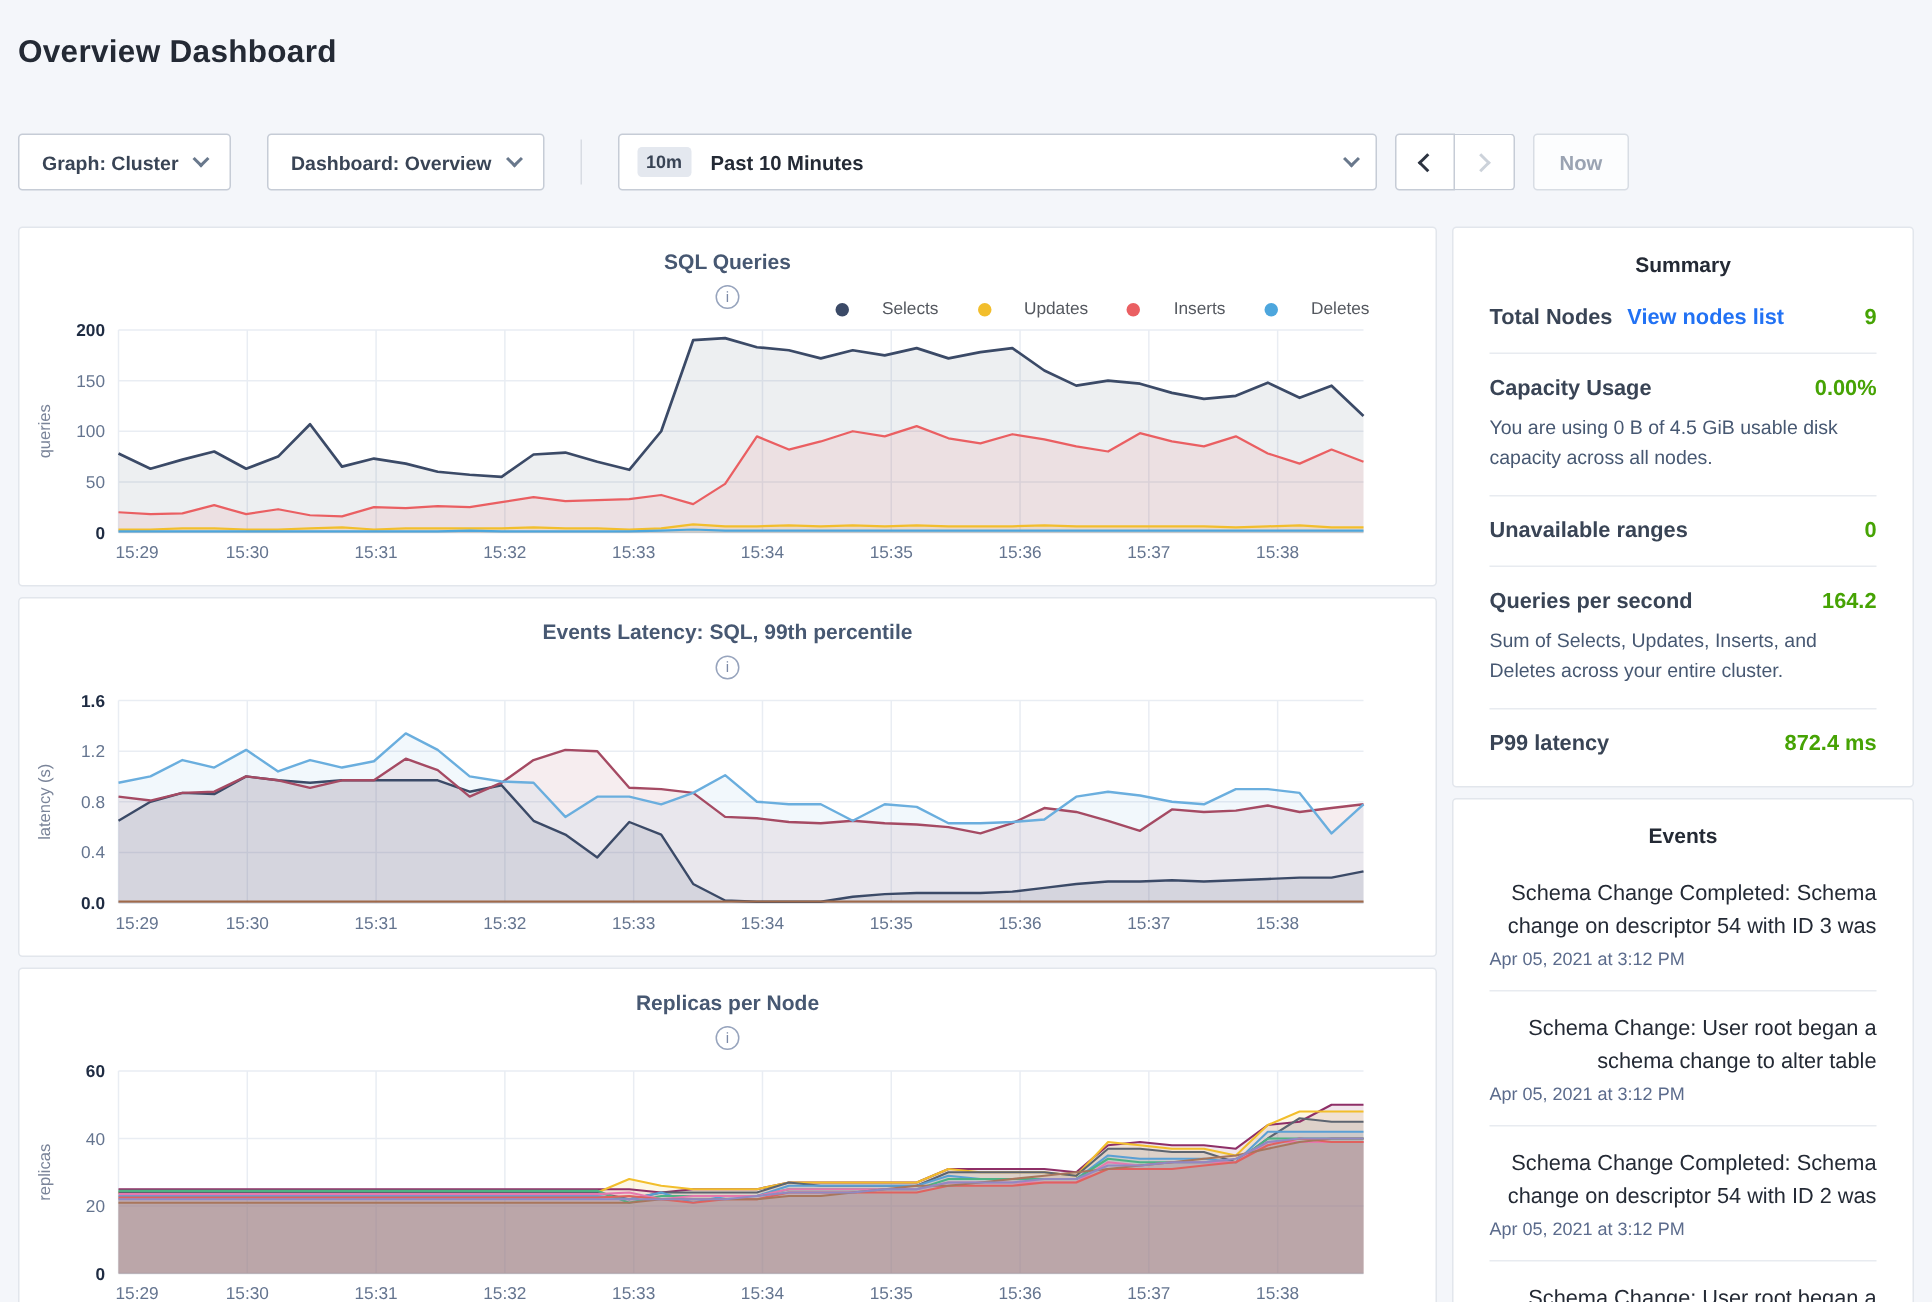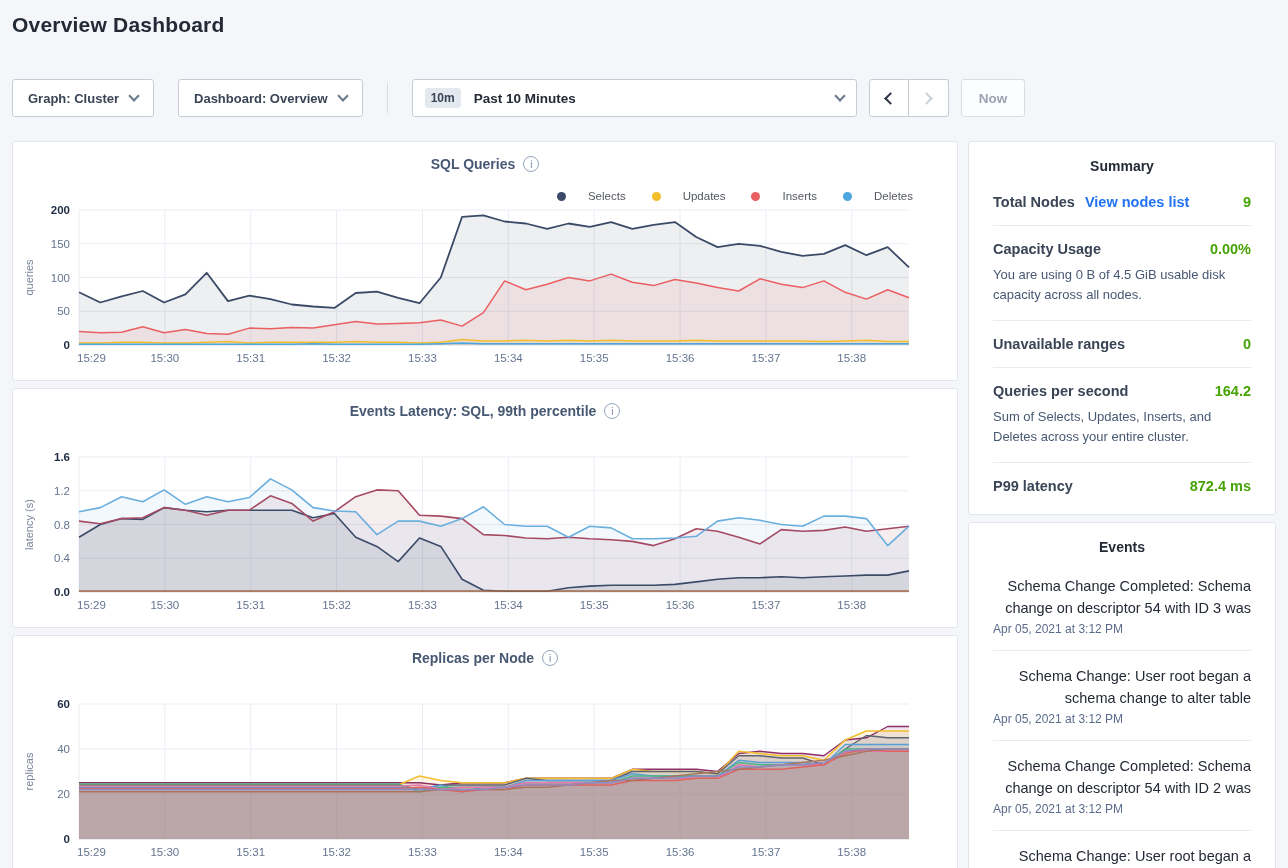--- a/index.html
+++ b/index.html
@@ -1,25 +1,25 @@
 <!DOCTYPE html>
 <html><head>
 <meta charset="utf-8">
 <style>
   *{box-sizing:border-box;}
   html,body{margin:0;padding:0;}
   body{width:1288px;height:868px;overflow:hidden;background:#f4f6fa;
        font-family:"Liberation Sans",sans-serif;color:#242a35;}
-  h1{font-size:21px;margin:0;padding:13px 12px 0;font-weight:700;letter-spacing:.2px;}
+  h1{font-size:21px;margin:0;padding:23px 12px 0;font-weight:700;letter-spacing:.2px;}
   .toolbar{display:flex;align-items:center;margin:42px 12px 24px;height:38px;}
   .dd{height:38px;padding:0 15px;background:#fff;border:1px solid #c6ccd6;border-radius:3px;
       font-weight:700;font-size:13px;color:#394455;display:flex;align-items:center;gap:11px;
       margin-right:24px;font-family:inherit;cursor:pointer;}
   .vdiv{width:1px;height:30px;background:#d8dce3;margin:0 0 0 0;}
-  .timesel{height:38px;width:445px;margin-left:24px;padding:0 12px;background:#fff;
+  .timesel{height:38px;width:506px;margin-left:24px;padding:0 12px;background:#fff;
       border:1px solid #c6ccd6;border-radius:3px;display:flex;align-items:center;gap:13px;
       font-family:inherit;cursor:pointer;}
   .badge{background:#e4e8ef;border-radius:3px;padding:3px 6px;font-size:12px;font-weight:700;color:#394455;}
   .tlabel{font-weight:700;font-size:13.5px;color:#242a35;flex:1;text-align:left;}
   .chev{display:inline-block;width:8px;height:8px;border-right:2px solid #69788c;border-bottom:2px solid #69788c;}
   .down{transform:rotate(45deg);margin-top:-4px;}
   .arrowgroup{display:flex;margin-left:12px;}
   .abtn{width:40px;height:38px;background:#fff;border:1px solid #c6ccd6;display:flex;
       align-items:center;justify-content:center;cursor:pointer;padding:0;}
   .abtn.first{border-radius:3px 0 0 3px;}
@@ -27,21 +27,21 @@
   .chev.left{transform:rotate(135deg);border-color:#2c3340;width:9px;height:9px;border-width:2.5px;margin-left:4px;}
   .chev.right{transform:rotate(-45deg);border-color:#ccd2da;width:9px;height:9px;border-width:2.5px;margin-right:4px;}
   .nowbtn{margin-left:12px;height:38px;padding:0 17px;background:#fcfdfe;border:1px solid #d8dde4;
       border-radius:3px;font-weight:700;font-size:13.5px;color:#9aa3b2;font-family:Liberation Sans, sans-serif;}
   .content{display:flex;gap:10px;padding:0 12px;align-items:flex-start;}
   .charts-col{flex:1;min-width:0;}
   .side-col{width:308px;flex:none;}
   .card{background:#fff;border:1px solid #e2e6ec;border-radius:3px;}
   .chart-card{height:240px;position:relative;margin-bottom:7px;overflow:hidden;}
   .chart-title-row{position:absolute;top:14px;left:0;right:0;display:flex;justify-content:center;
-      align-items:center;gap:8px;z-index:2;}
+      align-items:center;gap:8px;z-index:2;flex-direction:column;}
   .chart-title{font-weight:700;font-size:14px;color:#475872;}
   .info-icon{width:16px;height:16px;border:1px solid #97a4bd;border-radius:50%;color:#7b89a6;
       font-size:10px;display:flex;align-items:center;justify-content:center;cursor:pointer;}
   .legend{position:absolute;top:48px;right:44px;display:flex;gap:26px;z-index:2;}
   .legend-item{display:flex;align-items:center;gap:22px;font-size:11.5px;color:#54585f;}
   .legend-dot{width:9px;height:9px;border-radius:50%;}
   .chart-svg{position:absolute;left:0;top:0;font-family:"Liberation Sans",sans-serif;}
   .summary-card{padding:16px 24px 20px;margin-bottom:7px;}
   .side-title{text-align:center;font-weight:700;font-size:14px;color:#242a35;margin-bottom:20px;}
   .srow{display:flex;align-items:baseline;}

